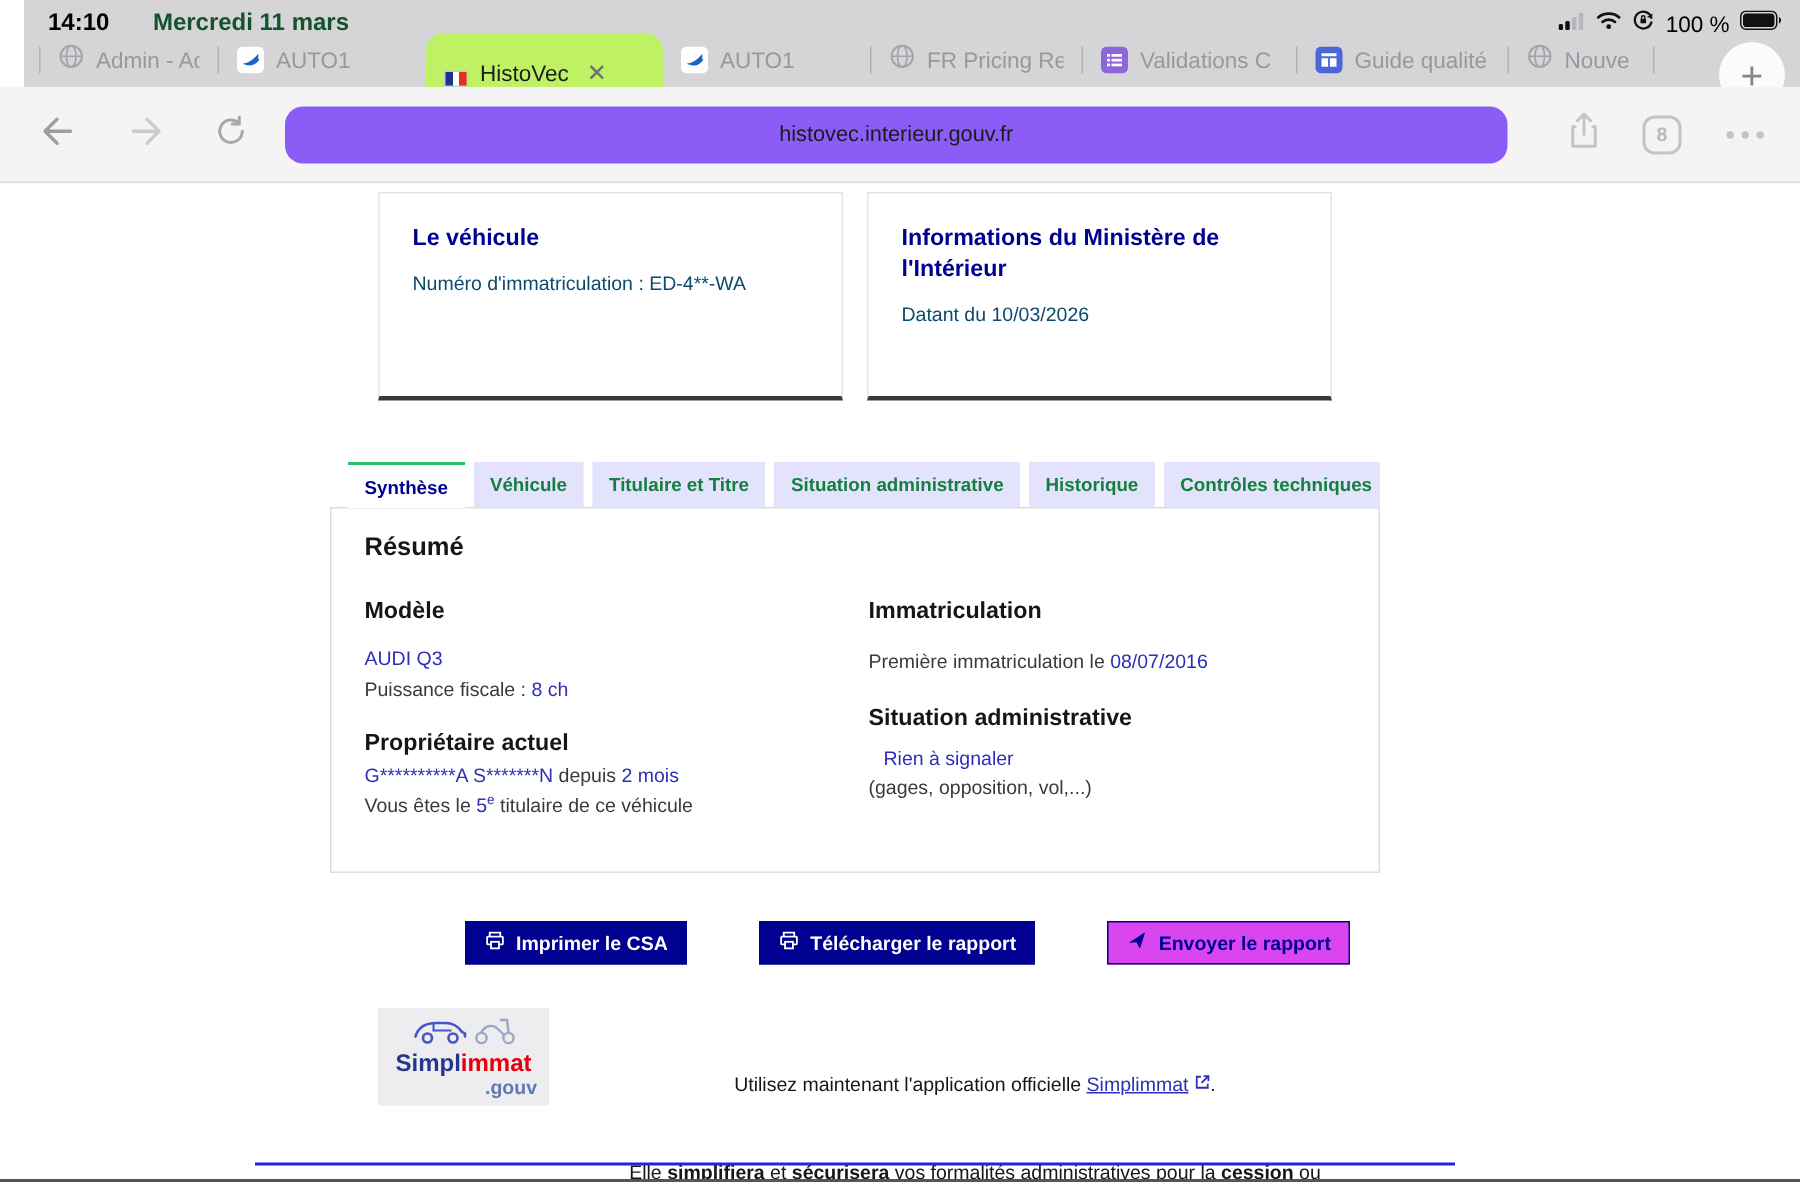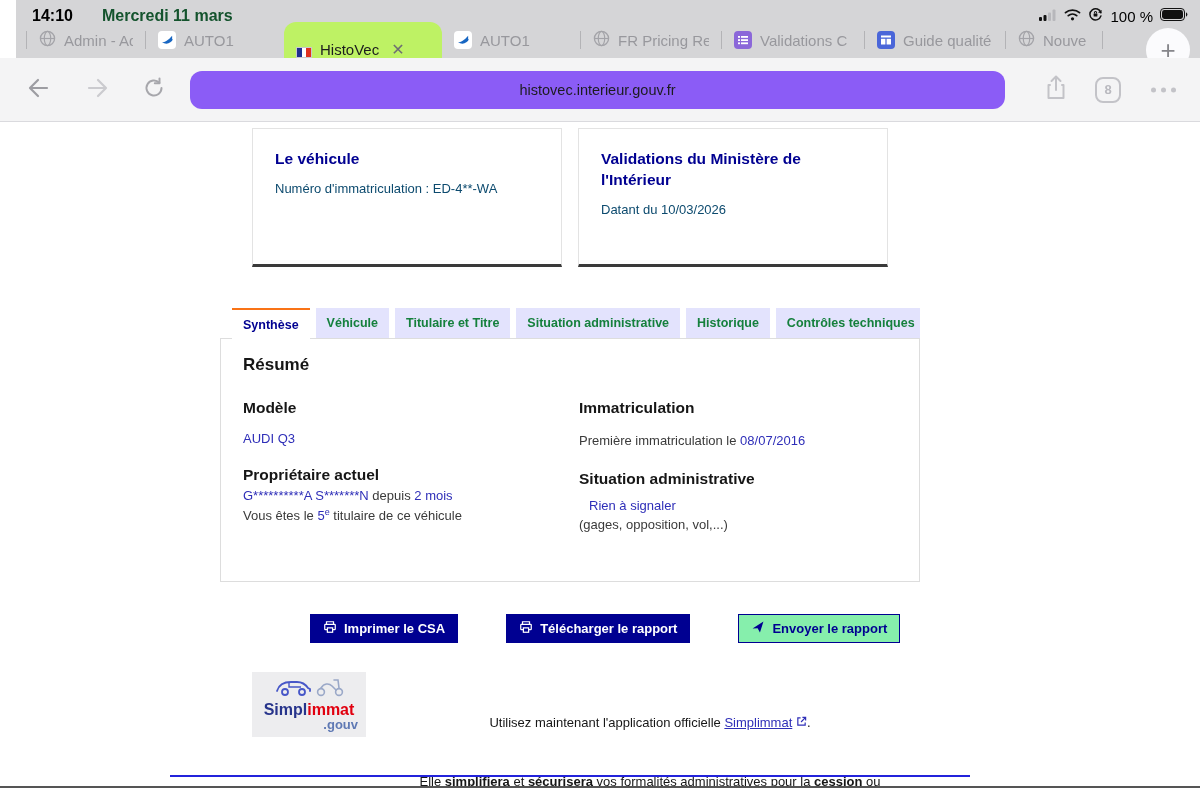--- a/index.html
+++ b/index.html
@@ -38,35 +38,35 @@
 
   
   .page { position:absolute; top:122px; left:0; right:0; bottom:0; background:#fff; }
   .card { position:absolute; width:310px; height:139px; background:#fff; border:1px solid #e3e3e3; border-bottom:3px solid #3a3a3a; padding:20px 22px; }
   .card-title { font-size:15.5px; font-weight:700; color:#000091; line-height:1.35; margin-bottom:11px; }
   .card-body { font-size:13px; color:#0c4a6e; }
   .card1 { left:252px; top:6px; } .card2 { left:578px; top:6px; }
 
   .rtabs { position:absolute; left:232px; top:186px; height:31px; width:688px; display:flex; gap:6px; align-items:flex-start; overflow:hidden; z-index:2; }
   .rtab { height:30px; display:flex; align-items:center; padding:0 11px; background:#e3e3fd; color:#15803d; font-size:12.5px; font-weight:700; white-space:nowrap; flex:0 0 auto; }
-  .rtab.active { background:#fff; color:#000091; border-top:2px solid #f97316; height:31px; }
+  .rtab.active { background:#fff; color:#000091; border-top:2px solid #22c55e; height:31px; }
 
   .panel { position:absolute; left:220px; top:216px; width:700px; height:244px; border:1px solid #ddd; background:#fff; padding:16px 22px; }
   .panel h2 { font-size:17px; font-weight:700; color:#161616; }
   .sumgrid { display:grid; grid-template-columns:336px 1fr; margin-top:24px; }
   .panel h3 { font-size:15.5px; font-weight:700; color:#161616; }
   .bodyline { font-size:13px; color:#3a3a3a; white-space:pre-wrap; }
   .blue { color:#2e2eb8; }
   .mt14{margin-top:14px;} .mt6{margin-top:6px;} .mt20{margin-top:20px;} .mt22{margin-top:22px;} .mt4{margin-top:4px;} .mt16{margin-top:16px;} .mt10{margin-top:10px;}
   .indent { padding-left:10px; }
   sup { font-size:9px; }
 
   .actions { position:absolute; left:310px; top:492px; display:flex; gap:48px; }
   .btn { height:29px; display:flex; align-items:center; gap:7px; padding:0 12px; font-size:13px; font-weight:700; background:#000091; color:#fff; border:1px solid #000091; white-space:nowrap; }
-  .btn.outline { background:#86efac; color:#000091; }
+  .btn.outline { background:#d946ef; color:#000091; }
 
   .simpl-logo { position:absolute; left:252px; top:550px; width:114px; height:65px; background:#ededef; padding:4px 8px; }
   .simpl-vehicles { display:flex; justify-content:center; align-items:center; gap:2px; height:26px; }
   .simpl-word { font-size:16px; font-weight:800; line-height:1; text-align:center; }
   .simpl-word .p1 { color:#27348b; } .simpl-word .p2 { color:#e1000f; }
   .simpl-gouv { font-size:13px; font-weight:800; color:#5f79b4; text-align:right; line-height:1.1; }
 
   .simpl-text { position:absolute; left:370px; top:552px; width:560px; text-align:center; font-size:13px; color:#161616; line-height:1.5; white-space:pre-wrap; }
   .simpl-text b { font-weight:700; }
   .applink { color:#2e2eb8; text-decoration:underline; font-weight:500; }
@@ -260,41 +260,42 @@
   </div>
 
   <div class="page">
 
     <div class="card card1">
       <div class="card-title">Le véhicule</div>
       <div class="card-body">Numéro d'immatriculation : ED-4**-WA</div>
     </div>
 
     <div class="card card2">
-      <div class="card-title">Validations du Ministère de l'Intérieur</div>
+      <div class="card-title">Informations du Ministère de l'Intérieur</div>
       <div class="card-body">Datant du 10/03/2026</div>
     </div>
 
     <div class="rtabs">
       <div class="rtab active">Synthèse</div>
       <div class="rtab">Véhicule</div>
       <div class="rtab">Titulaire et Titre</div>
       <div class="rtab">Situation administrative</div>
       <div class="rtab">Historique</div>
       <div class="rtab">Contrôles techniques</div>
 
     </div>
 
     <div class="panel">
       <h2>Résumé</h2>
       <div class="sumgrid">
 
         <div>
           <h3>Modèle</h3>
           <div class="bodyline mt14"><span class="blue">AUDI Q3</span></div>
+          <div class="bodyline mt6"><span>Puissance fiscale : </span><span class="blue">8 ch</span></div>
 
           <h3 class="mt20">Propriétaire actuel</h3>
           <div class="bodyline mt4"><span class="blue">G**********A S*******N</span><span> depuis </span><span class="blue">2 mois</span></div>
           <div class="bodyline mt4"><span>Vous êtes le </span><span class="blue">5</span><sup class="blue">e</sup><span> titulaire de ce véhicule</span></div>
         </div>
 
         <div>
           <h3>Immatriculation</h3>
           <div class="bodyline mt16"><span>Première immatriculation le </span><span class="blue">08/07/2016</span></div>
 

